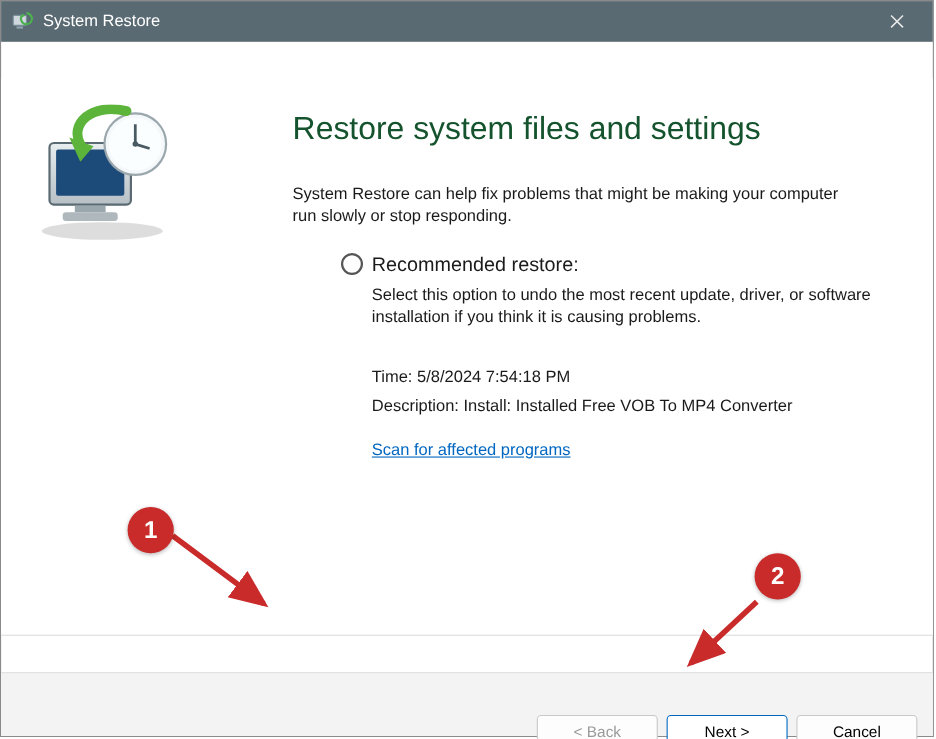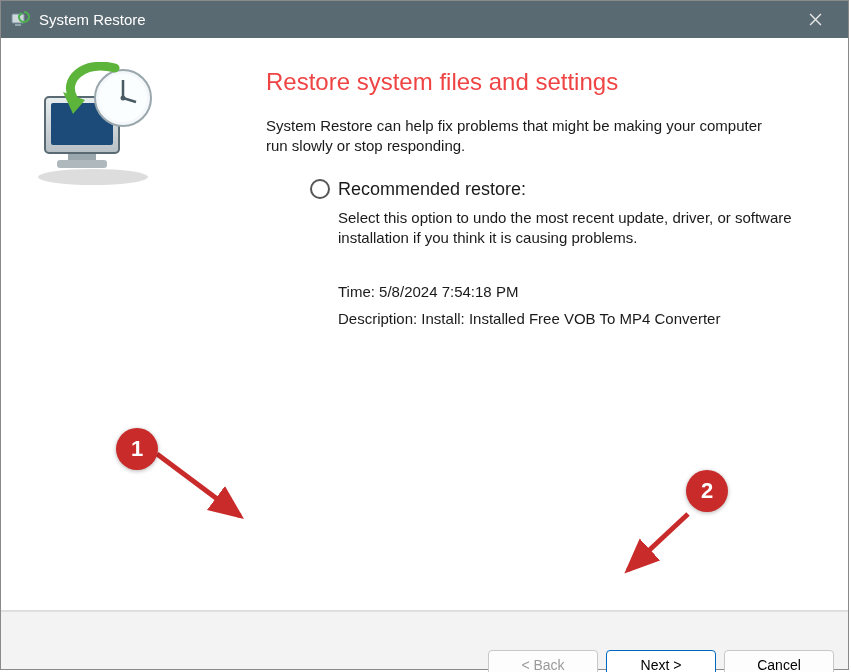--- a/index.html
+++ b/index.html
@@ -1,28 +1,28 @@
 <!DOCTYPE html>
 <html><head>
   <meta charset="utf-8">
   <style>
     * { margin: 0; padding: 0; box-sizing: border-box; }
     html, body { width: 851px; height: 672px; font-family: "Segoe UI", Tahoma, sans-serif; font-size: 15px; color: #1a1a1a; background: #fff; overflow: hidden; }
-    .window { width: 849px; height: 670px; border: 1px solid #8a8a8a; display: flex; flex-direction: column; }
+    .window { width: 849px; height: 670px; border: 1px solid #8a8a8a; display: flex; flex-direction: column; gap: 33px; }
     
     .titlebar { height: 37px; background: #5a6a72; color: #fff; display: flex; align-items: center; padding: 0 8px 0 8px; position: relative; }
     .titlebar .title-icon { width: 22px; height: 22px; margin-right: 8px; display: inline-flex; align-items: center; justify-content: center; }
     .titlebar .title-text { font-size: 15px; font-weight: 400; }
     .titlebar .close-btn { position: absolute; right: 10px; top: 0; height: 37px; width: 46px; display: flex; align-items: center; justify-content: center; color: #e6e6e6; cursor: pointer; }
     
     .body { flex: 1; background: #fff; display: flex; flex-direction: row; border-bottom: 1px solid #ddd; }
     .sidebar { width: 195px; padding: 24px 0 0 22px; }
     .sidebar .hero-icon { width: 150px; height: 130px; position: relative; }
     .content { flex: 1; padding: 30px 40px 0 70px; position: relative; }
-    .heading { font-size: 24px; color: #ef4444; margin-bottom: 20px; font-weight: 400; }
+    .heading { font-size: 29px; color: #14532d; margin-bottom: 33px; font-weight: 400; }
     .para { font-size: 15px; line-height: 1.35; margin-bottom: 22px; max-width: 520px; }
     .option-block { margin-left: 44px; margin-bottom: 4px; }
     .radio-row { display: flex; align-items: center; margin-bottom: 8px; cursor: pointer; }
     .radio { width: 20px; height: 20px; border: 2px solid #555; border-radius: 50%; margin-right: 8px; display: inline-flex; align-items: center; justify-content: center; flex-shrink: 0; }
     .radio.selected { border-color: #0067c0; }
     .radio.selected::after { content: ""; width: 10px; height: 10px; background: #0067c0; border-radius: 50%; }
     .radio-label { font-size: 18px; }
     .option-desc { margin-left: 72px; margin-bottom: 30px; max-width: 460px; line-height: 1.35; }
     .details { margin-left: 72px; line-height: 1.8; font-size: 15px; }
     .scan-link { color: #0067c0; text-decoration: underline; cursor: pointer; margin-left: 72px; display: inline-block; margin-top: 18px; margin-bottom: 22px; }
@@ -99,20 +99,21 @@
           <span class="radio-label">Recommended restore:</span>
         </div>
       </div>
       <p class="option-desc">Select this option to undo the most recent update, driver, or software installation if you think it is causing problems.</p>
 
       <div class="details">
         <div>Time: 5/8/2024 7:54:18 PM</div>
         <div>Description: Install: Installed Free VOB To MP4 Converter</div>
       </div>
 
+      <a class="scan-link">Scan for affected programs</a>
 
 
       
       <div class="anno-badge" style="left:-80px; top:390px;">1</div>
       <svg class="anno-arrow" style="left:-44px; top:408px;" width="110" height="90">
         <defs>
             <marker id="ah1" markerWidth="8" markerHeight="8" refX="6" refY="3" orient="auto">
               <path d="M0,0 L7,3 L0,6 Z" fill="#c92a2a"></path>
             </marker>
           </defs>

